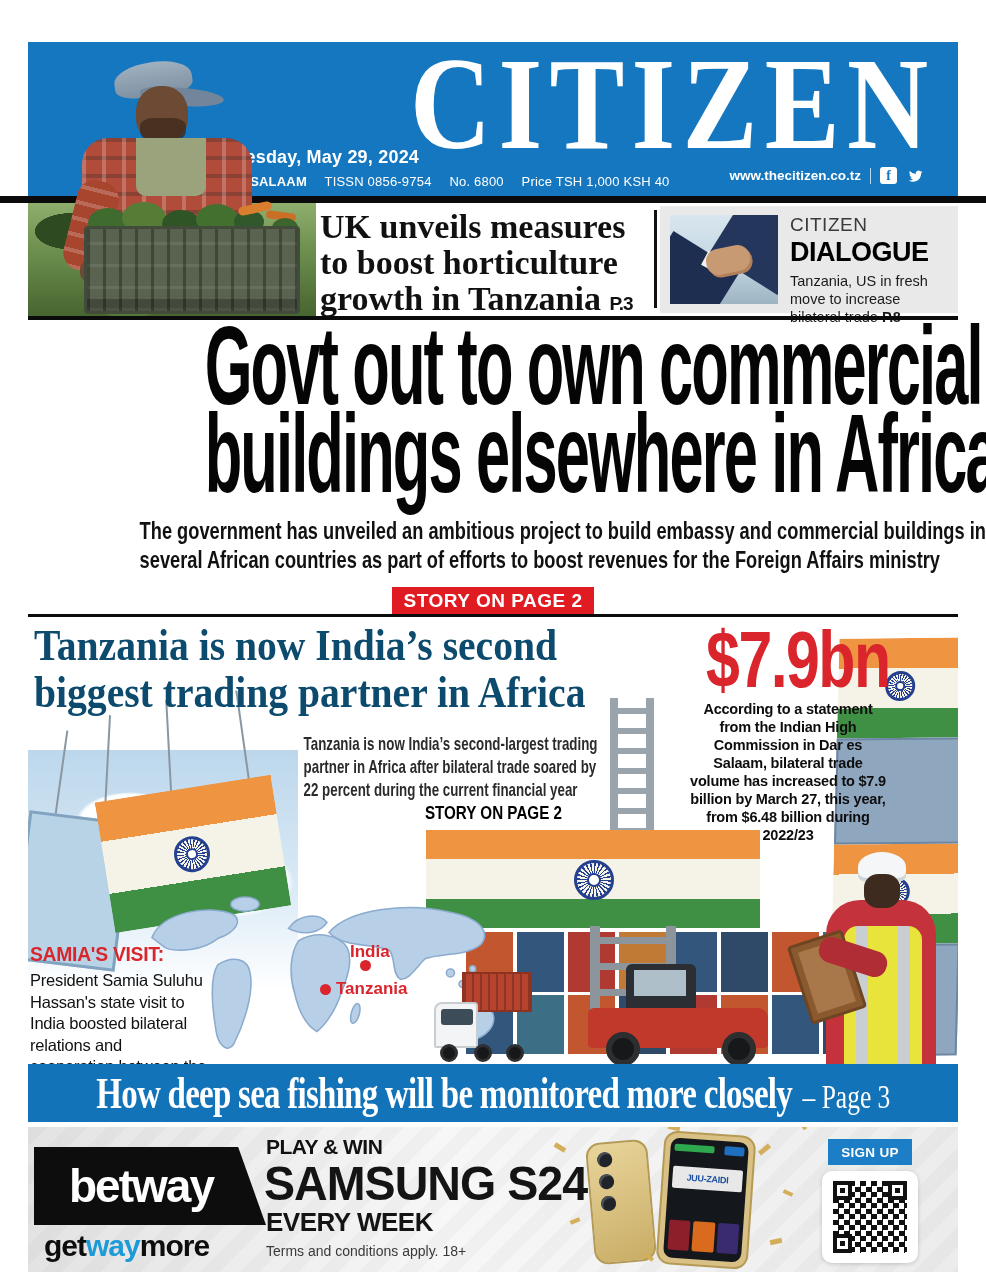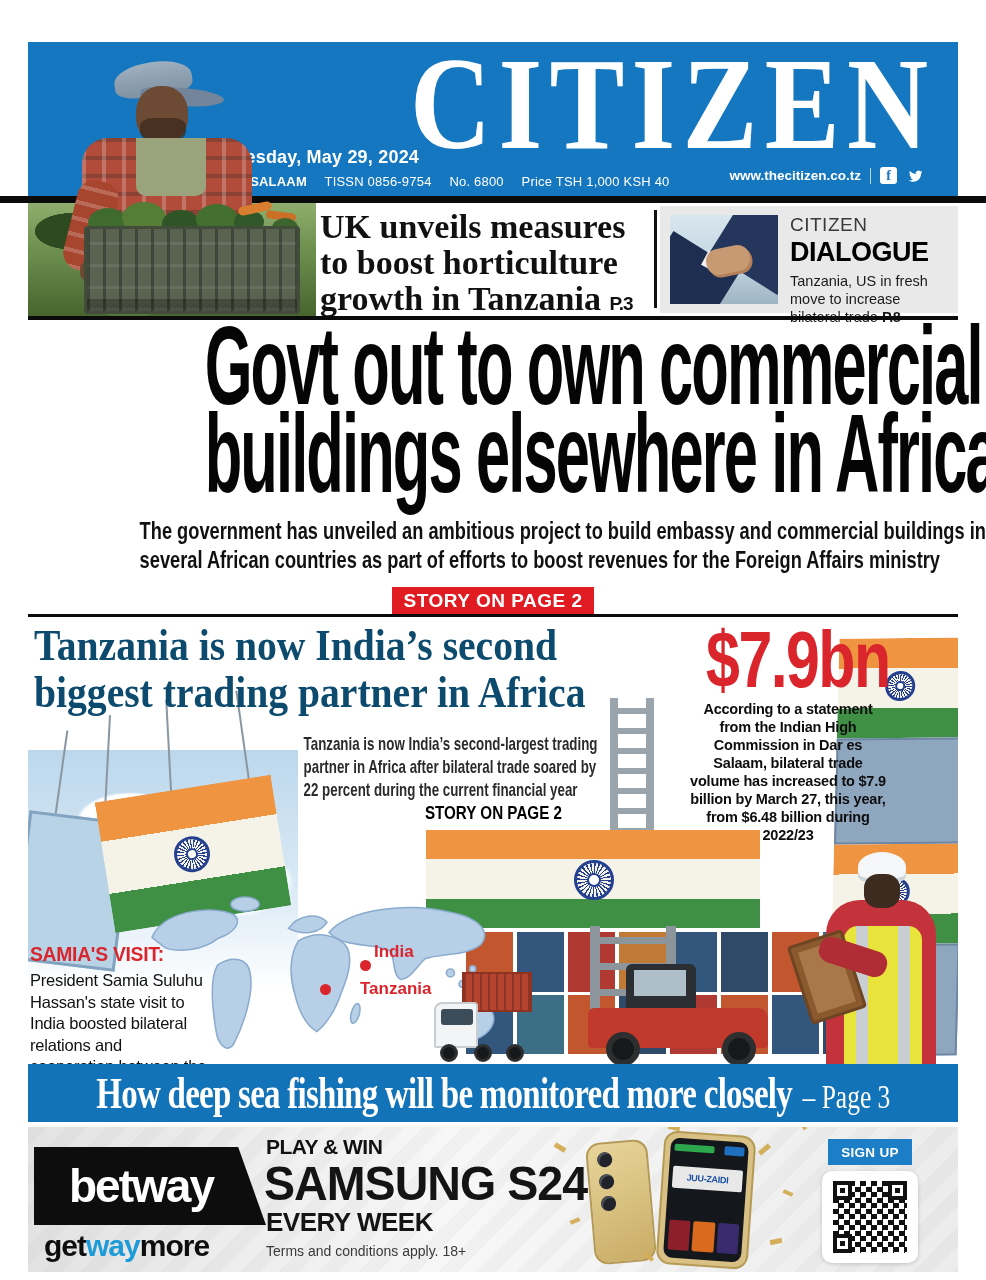--- a/index.html
+++ b/index.html
@@ -117,21 +117,21 @@
   .stacks { position:absolute; left:438px; top:312px; width:404px; height:122px; display:flex; gap:4px; }
   .stacks .col { flex:1; display:flex; flex-direction:column; gap:3px; }
   .stacks .col i { flex:1; display:block; }
   .c-or { background:#c2562f; } .c-bl { background:#32567c; } .c-rd { background:#b03a31; }
   .c-tl { background:#3c6e86; } .c-nv { background:#2e4a68; } .c-og { background:#c07a36; }
   .fork-body { position:absolute; left:560px; top:388px; width:180px; height:40px; background:#c0392b; border-radius:6px 10px 4px 4px; }
   .fork-cab { position:absolute; left:598px; top:344px; width:70px; height:52px; background:#2b2f33; border-radius:6px 6px 0 0; }
   .fork-cab::after { content:""; position:absolute; left:8px; top:6px; width:52px; height:26px; background:#aebfc9; }
   .wheel { position:absolute; width:34px; height:34px; background:#17181a; border-radius:50%; border:6px solid #2c2e30; }
   .map-wrap { position:absolute; left:118px; top:272px; width:366px; height:172px; }
-  .map-label { position:absolute; color:#d9252b; font-weight:bold; font-size:17px; white-space:nowrap;padding-left:24px; }
+  .map-label { position:absolute; color:#d9252b; font-weight:bold; font-size:17px; white-space:nowrap; }
   .map-dot { position:absolute; width:11px; height:11px; border-radius:50%; background:#d9252b; }
   .truck { position:absolute; left:406px; top:352px; width:100px; height:86px; }
   .truck-box { position:absolute; left:28px; top:0; width:70px; height:40px; background:#b5432e; border:2px solid #8f3222;
     background-image:repeating-linear-gradient(90deg, rgba(0,0,0,.22) 0 2px, transparent 2px 8px); }
   .truck-cab { position:absolute; left:0; top:30px; width:44px; height:46px; background:#f2f4f5; border-radius:8px 4px 2px 2px; border:2px solid #c8cdd1; }
   .truck-cab::after { content:""; position:absolute; left:5px; top:5px; width:32px; height:16px; background:#3c4c58; border-radius:3px; }
   .truck .wheel { width:18px; height:18px; border-width:3px; }
   .worker { position:absolute; left:772px; top:232px; width:162px; height:212px; }
   .helmet { position:absolute; left:58px; top:0; width:48px; height:30px; background:#f4f6f7; border-radius:50% 50% 20% 20%; box-shadow:inset 0 -4px 0 #cfd6da; }
   .whead { position:absolute; left:64px; top:22px; width:36px; height:34px; background:#3d2b20; border-radius:40%; }

